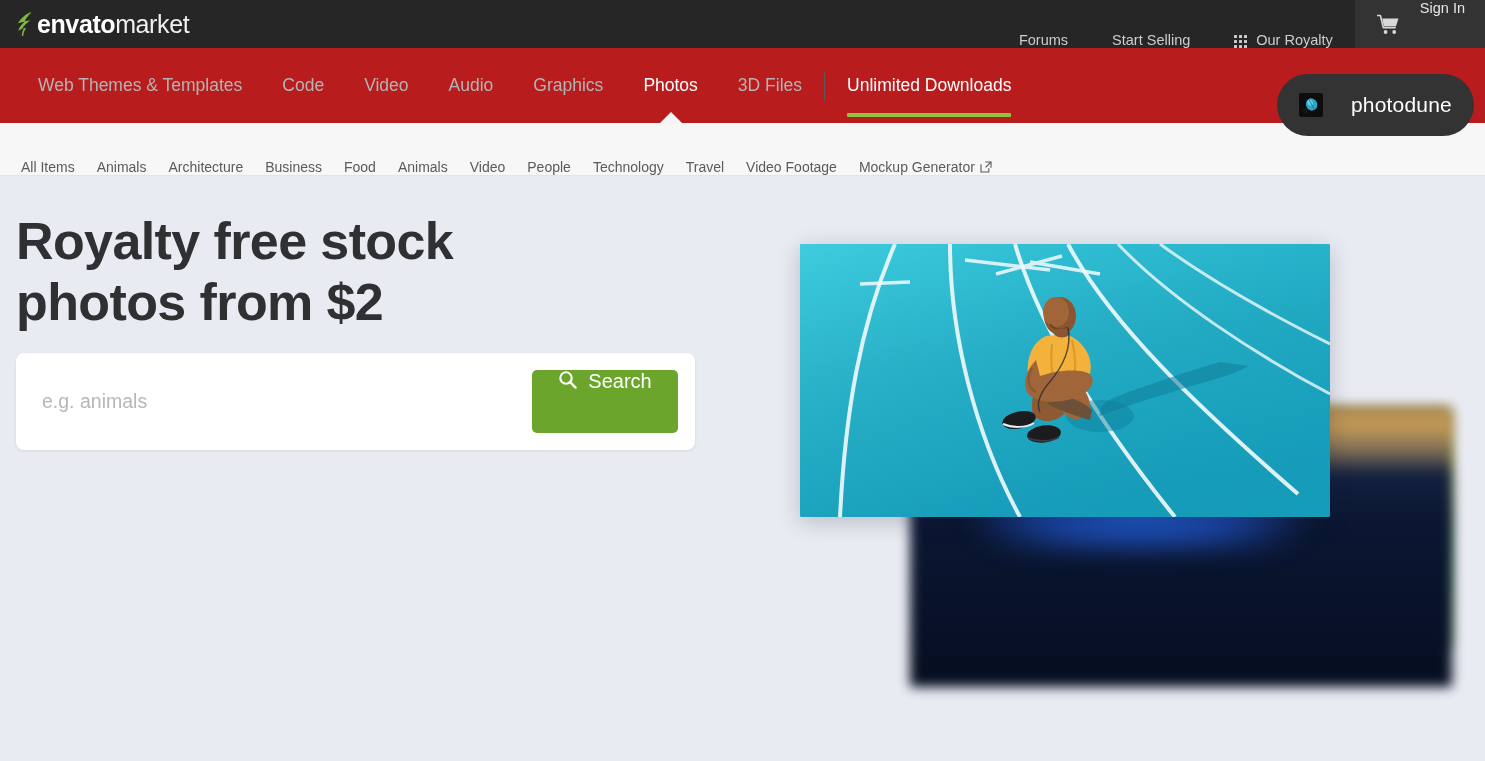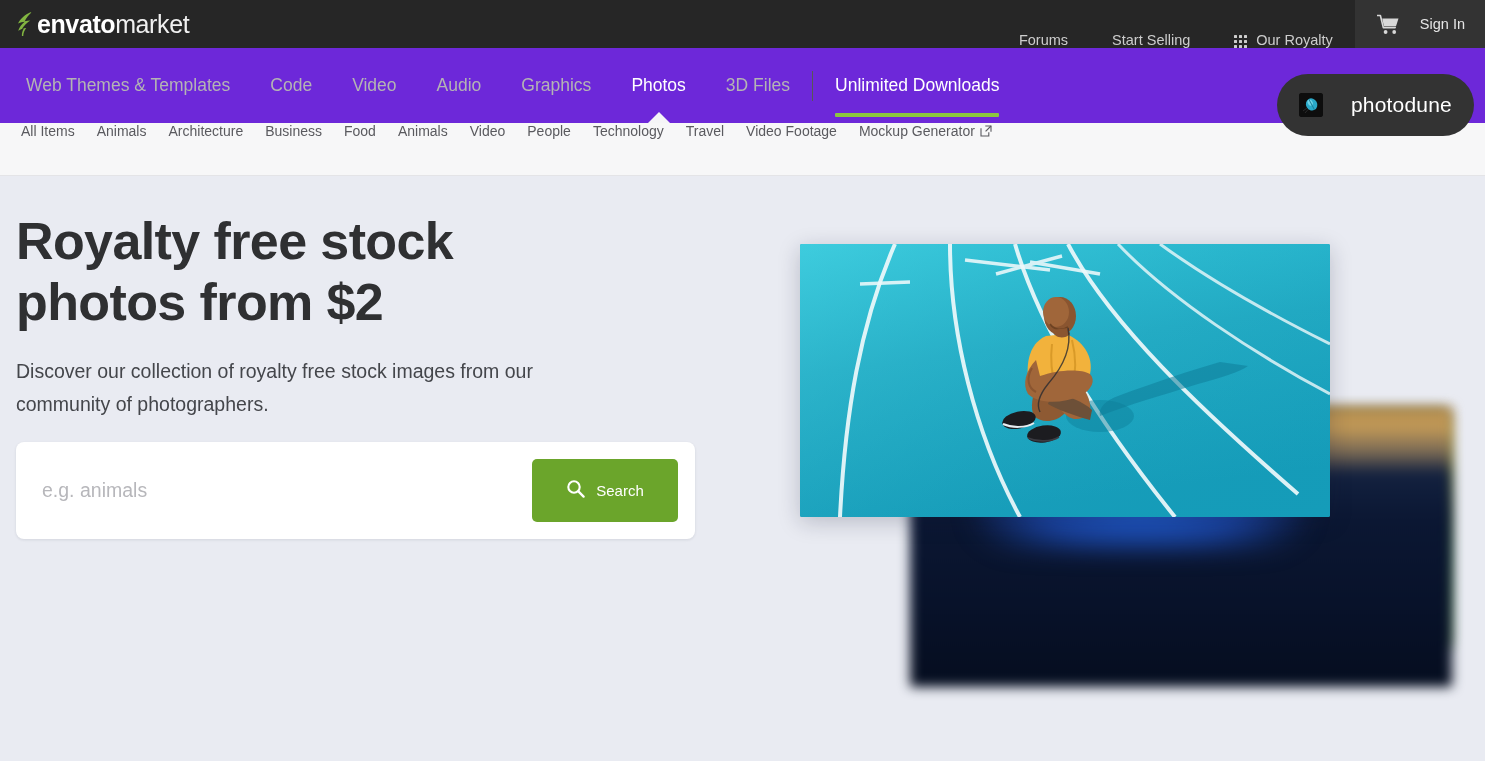--- a/index.html
+++ b/index.html
@@ -45,37 +45,37 @@
   }
   .grid-icon {
     display: inline-grid;
     grid-template-columns: repeat(3, 3px);
     grid-template-rows: repeat(3, 3px);
     gap: 2px;
     margin-right: 9px;
   }
   .grid-icon i { background: #cdcdcd; width: 3px; height: 3px; display:block; border-radius: 0.5px; }
   .signin-block {
-    display: flex; align-items: center;
+    display: flex; 
     background: #333333;
     height: 48px;
     padding: 0 20px 0 22px;
     cursor: pointer;
   }
   .cart-icon { margin-right: 20px; display:flex; align-items:center; }
   .signin-label { color: #e6e6e6; font-size: 14.5px; white-space: nowrap; }
 
   
   .mainnav {
     position: relative;
     height: 75px;
-    background: #6d28d9;
-    display: flex;
-    align-items: center;
-    padding-left: 6px;
+    background: #b91c1c;
+    display: flex;
+    align-items: center;
+    padding-left: 18px;
   }
   .mainnav-item {
     position: relative;
     font-size: 17.5px;
     color: #b4b4b4;
     padding: 0 20px;
     height: 75px;
     display: flex;
     align-items: center;
     cursor: pointer;
@@ -137,21 +137,21 @@
     font-weight: 300;
     letter-spacing: 0.2px;
   }
 
   
   .subnav {
     height: 53px;
     background: #f7f7f8;
     border-bottom: 1px solid #e4e4e7;
     display: flex;
-    align-items: flex-start;
+    align-items: flex-end;
     padding-left: 10px;
   }
   .subnav-item {
     font-size: 14px;
     color: #5a5a5f;
     padding: 0 11px;
     cursor: pointer;
     white-space: nowrap;
     display: flex;
     align-items: center;
@@ -210,23 +210,22 @@
   }
   .search-input::placeholder { color: #b7b7bb; }
   .search-btn {
     height: 63px;
     min-width: 146px;
     background: #6ba52b;
     border: none;
     border-radius: 5px;
     color: #ffffff;
     font-family: "Liberation Sans", sans-serif;
-    font-size: 15px;
-    display: flex;
-    align-items: center;
+    font-size: 20px;
+    display: flex;
     justify-content: center;
     gap: 11px;
     cursor: pointer;
   }
 
   
   .hero-stack {
     position: absolute;
     left: 800px;
     top: 0;
@@ -418,21 +417,20 @@
         <path d="M11 1 L5.6 6.4" fill="none" stroke="#5a5a5f" stroke-width="1.1"></path>
       </svg>
     </span>
   </div>
 </div>
 
 <div class="hero">
 
   <div class="hero-left">
     <h1 class="hero-title">Royalty free stock photos from $2</h1>
-    <p class="hero-sub">Discover our collection of royalty free stock images from our community of photographers.</p>
 
     <div class="search-card">
       <input class="search-input" type="text" placeholder="e.g. animals" style="">
       <button class="search-btn">
         <span>
           <svg width="19" height="19" viewBox="0 0 19 19" aria-hidden="true">
             <circle cx="8" cy="8" r="5.7" fill="none" stroke="#ffffff" stroke-width="2.1"></circle>
             <path d="M12.4 12.4 L17.6 17.6" stroke="#ffffff" stroke-width="2.3" stroke-linecap="round"></path>
           </svg>
         </span>

